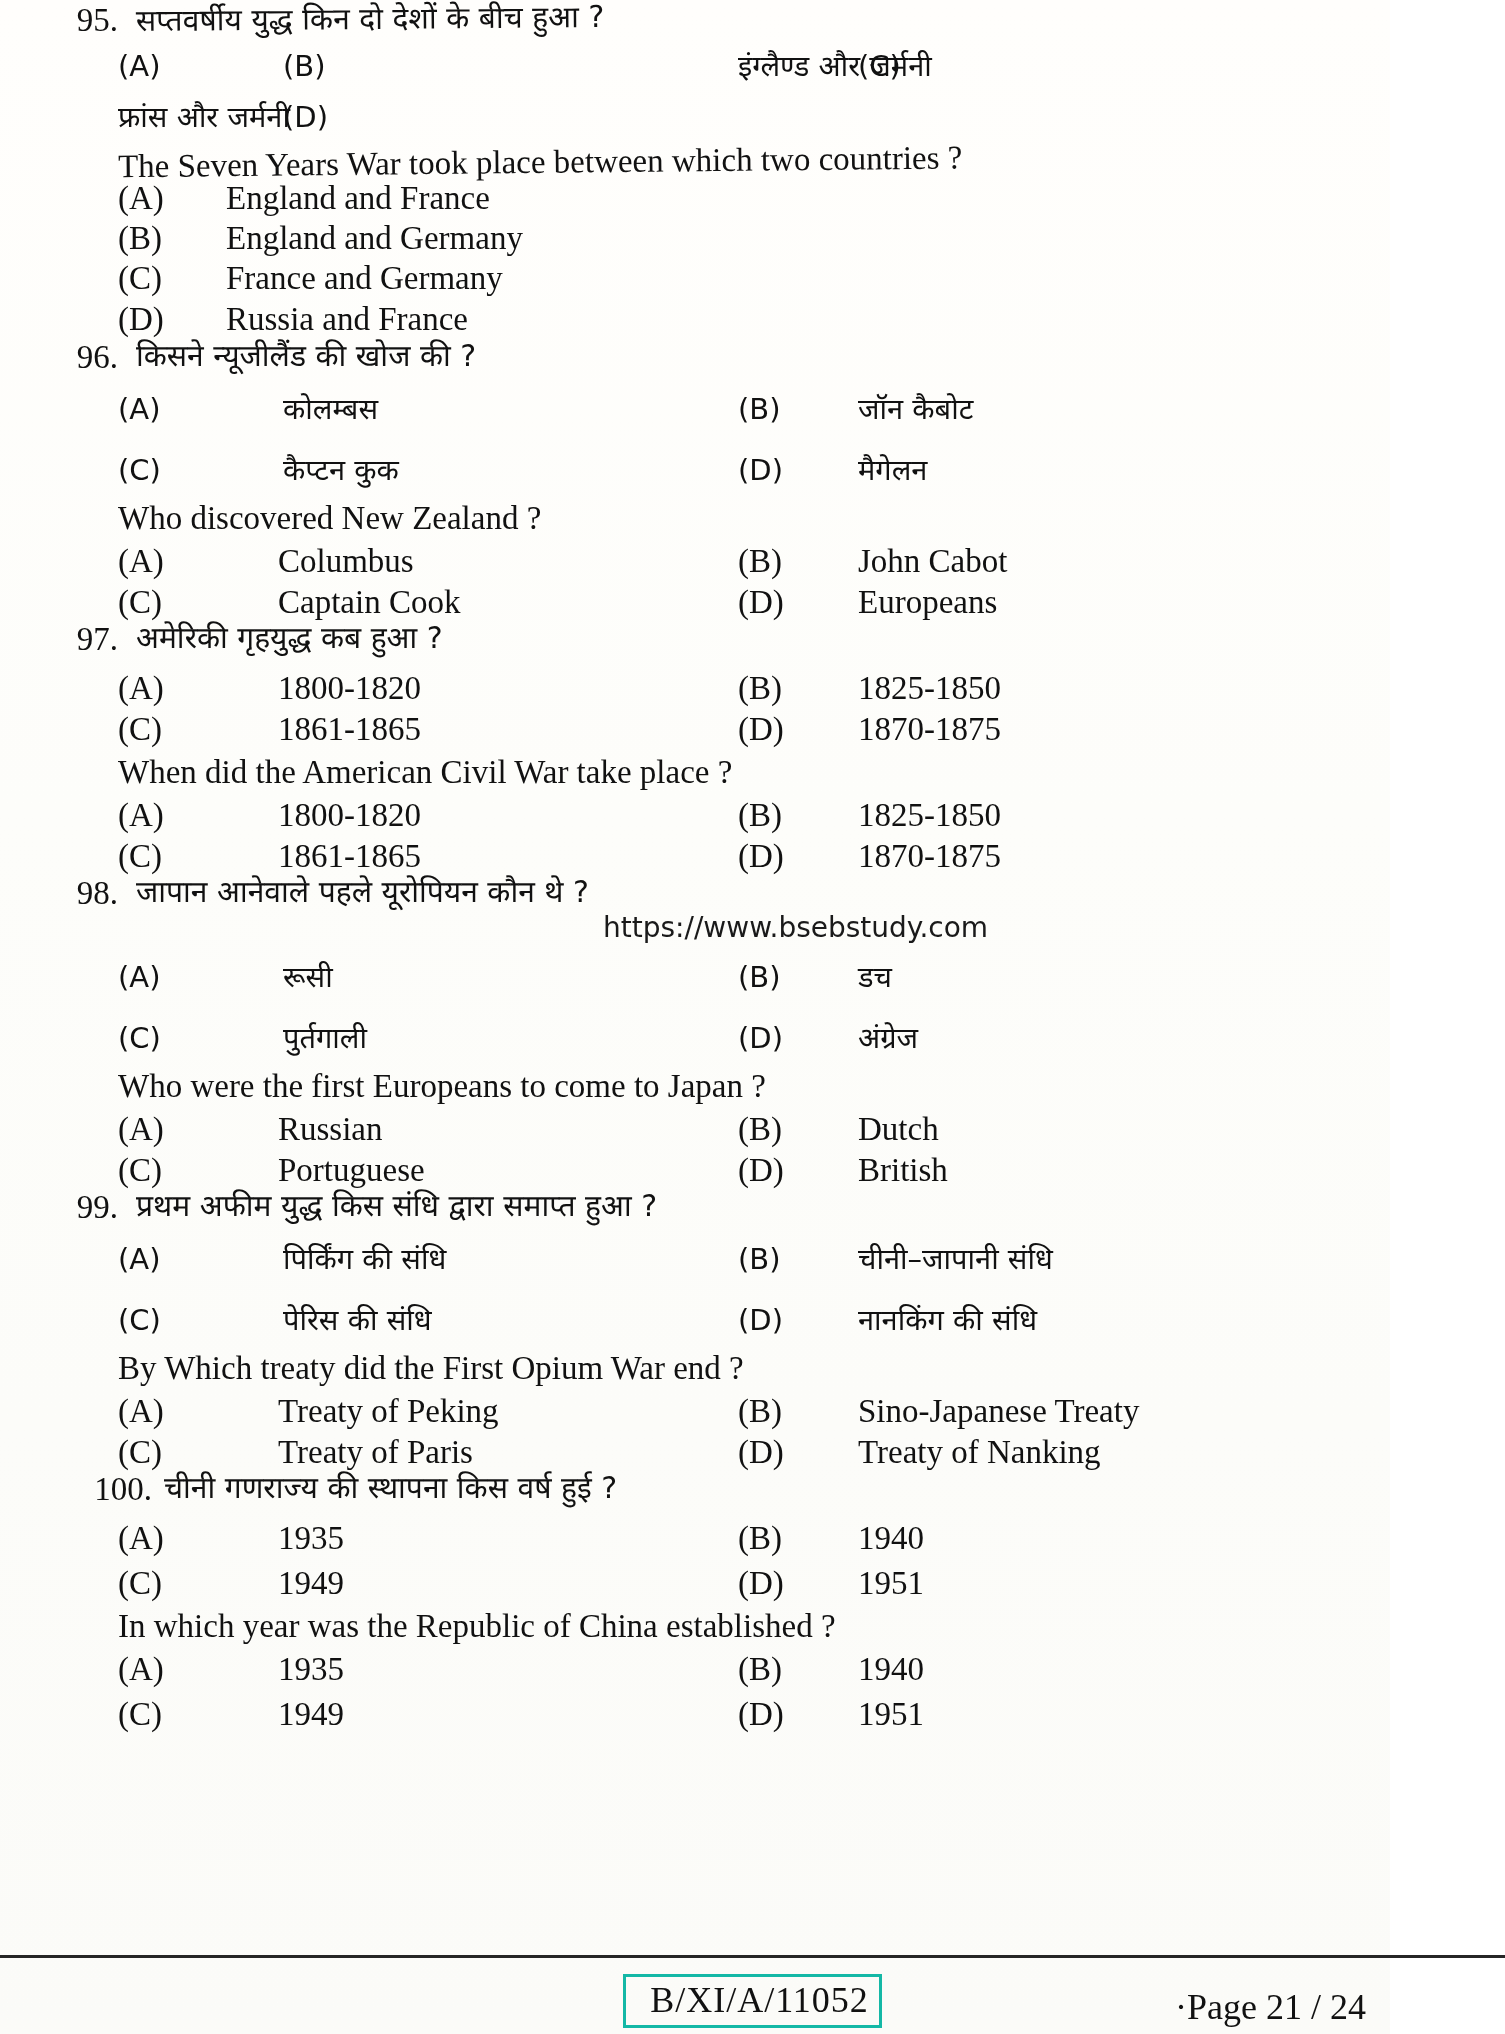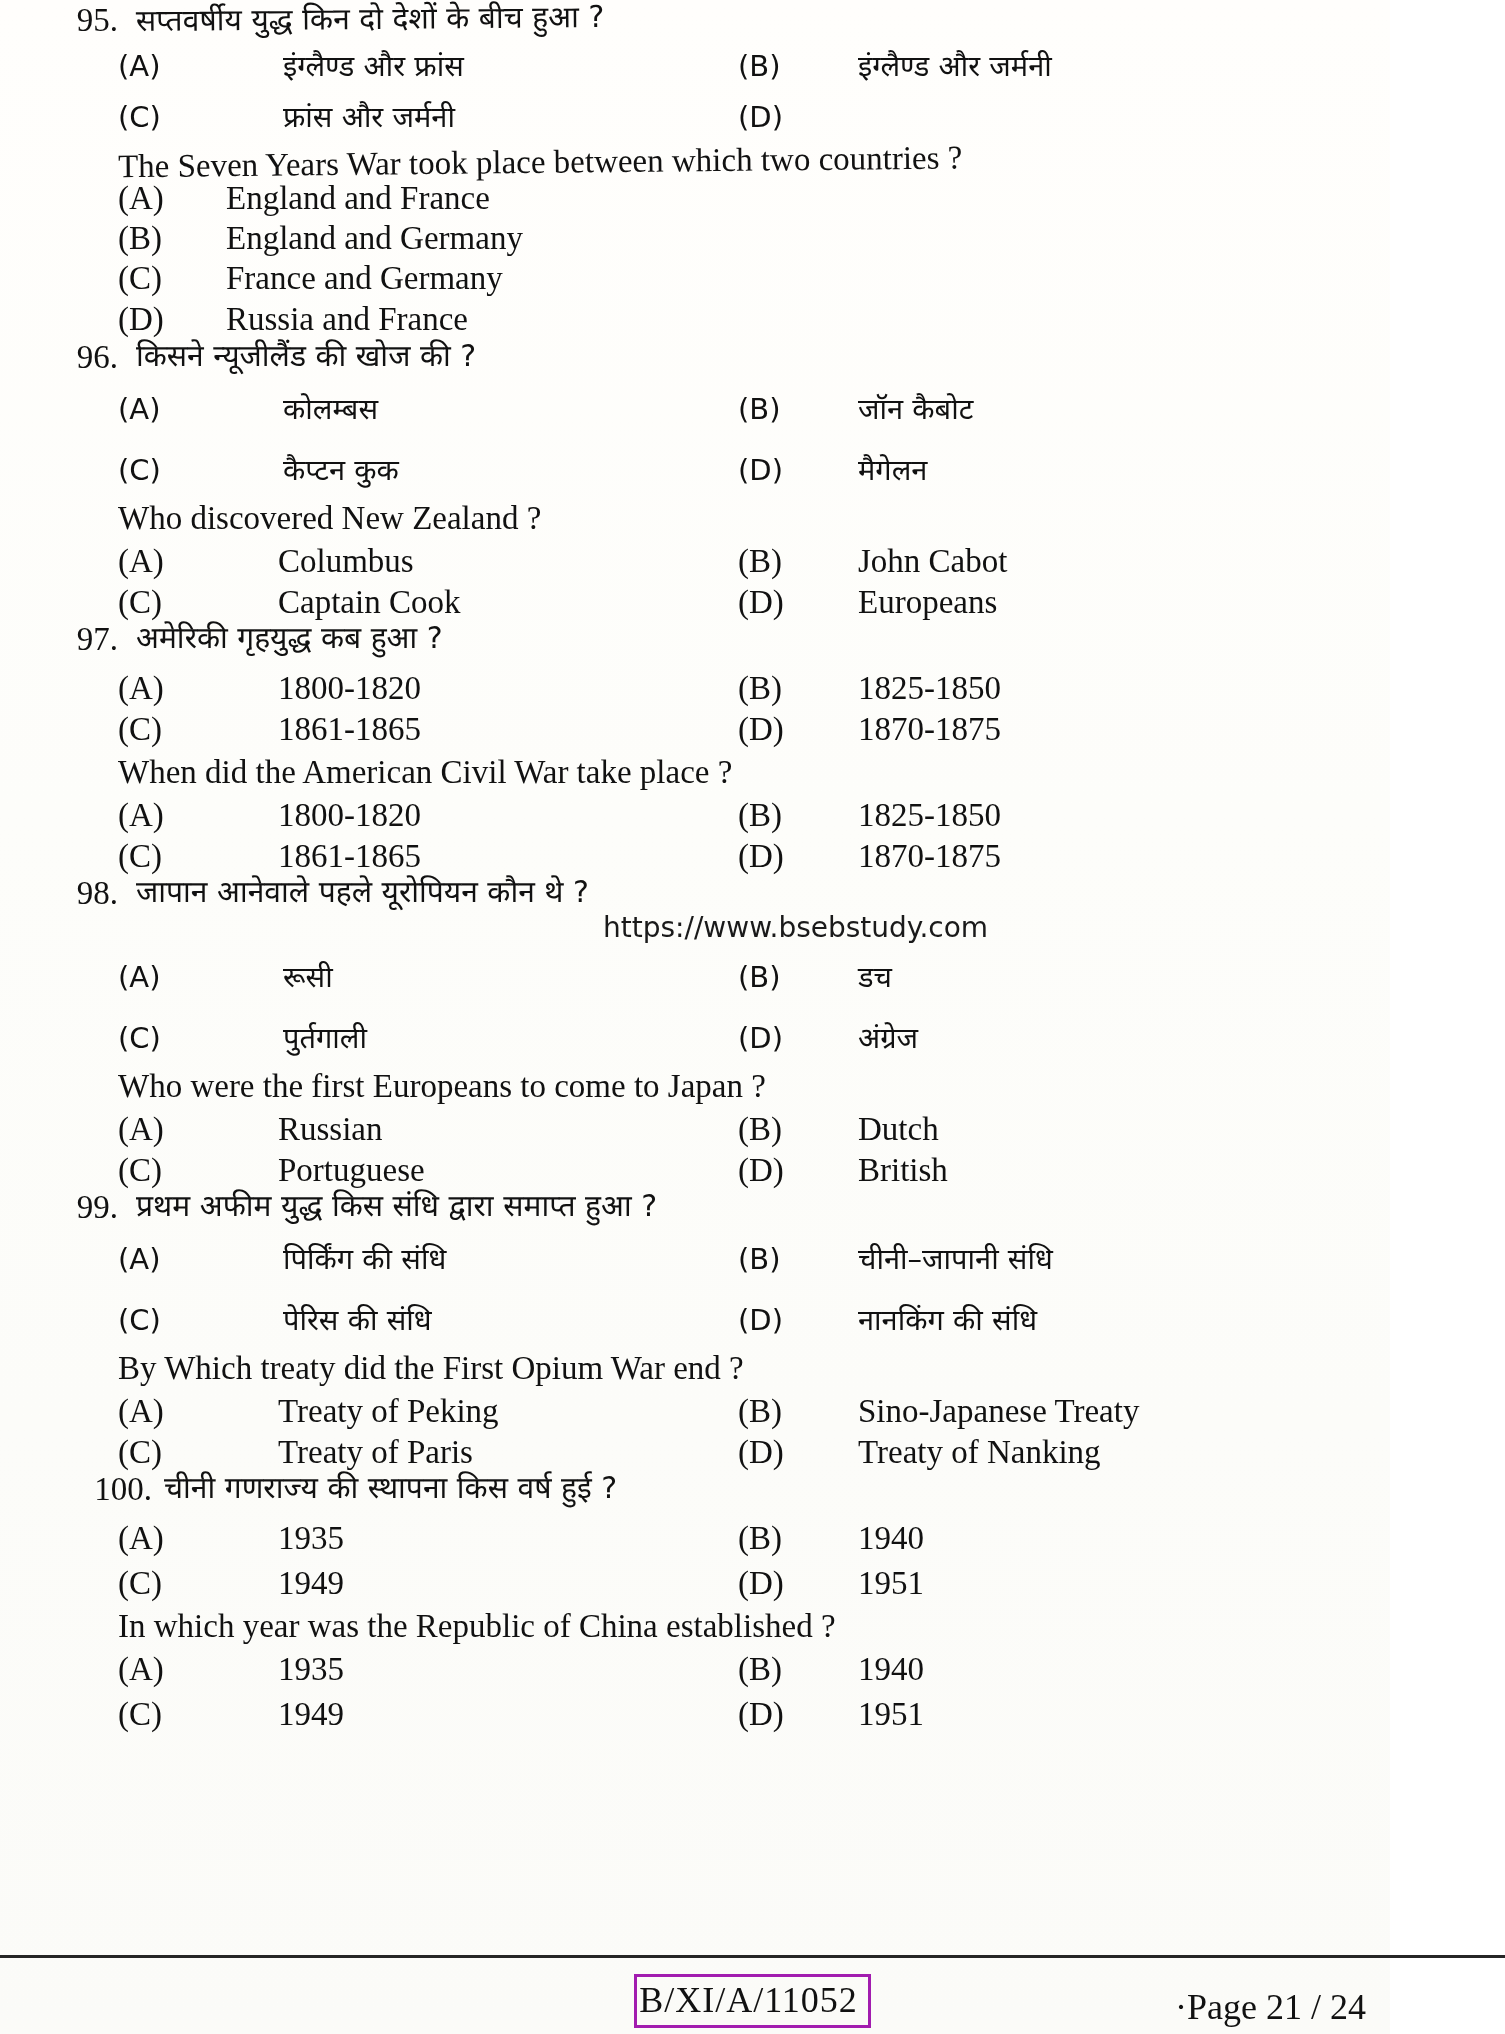--- a/index.html
+++ b/index.html
@@ -105,22 +105,22 @@
     position: absolute;
     bottom: 6px;
     left: 0;
     width: 1505px;
     display: flex;
     align-items: center;
     justify-content: center;
     font-family: "Liberation Serif", serif;
   }
   .code {
-    border: 3px solid #a21caf;
-    padding: 2px 10px 4px 2px;
+    border: 3px solid #14b8a6;
+    padding: 2px 10px 4px 24px;
     font-size: 36px;
     letter-spacing: 1px;
   }
   .pageno {
     position: absolute;
     right: 24px;
     bottom: 6px;
     font-size: 36px;
     font-family: "Liberation Serif", serif;
   }
@@ -136,21 +136,20 @@
   <div class="content" style="padding-top:2px;">
 
     <div class="q">
       <div class="qhead">
         <div class="qnum">95.</div>
         <div class="qtext-hi" style="transform:rotate(-0.5deg);">सप्तवर्षीय युद्ध किन दो देशों के बीच हुआ ?</div>
       </div>
       <div class="spacer-s"></div>
       <div class="opts hi ml" style="grid-template-columns:165px 455px 120px auto;">
         <div class="opt-lbl">(A)</div>
-        <div class="opt-val">इंग्लैण्ड और फ्रांस</div>
         <div class="opt-lbl">(B)</div>
         <div class="opt-val">इंग्लैण्ड और जर्मनी</div>
         <div class="opt-lbl">(C)</div>
         <div class="opt-val">फ्रांस और जर्मनी</div>
         <div class="opt-lbl">(D)</div>
       </div>
       <div class="spacer-s"></div>
       <div class="qtext-en en-line" style="transform:rotate(-0.6deg);">The Seven Years War took place between which two countries ?</div>
       <div class="stack-en" style="margin-left:66px;">
         <div class="row">

